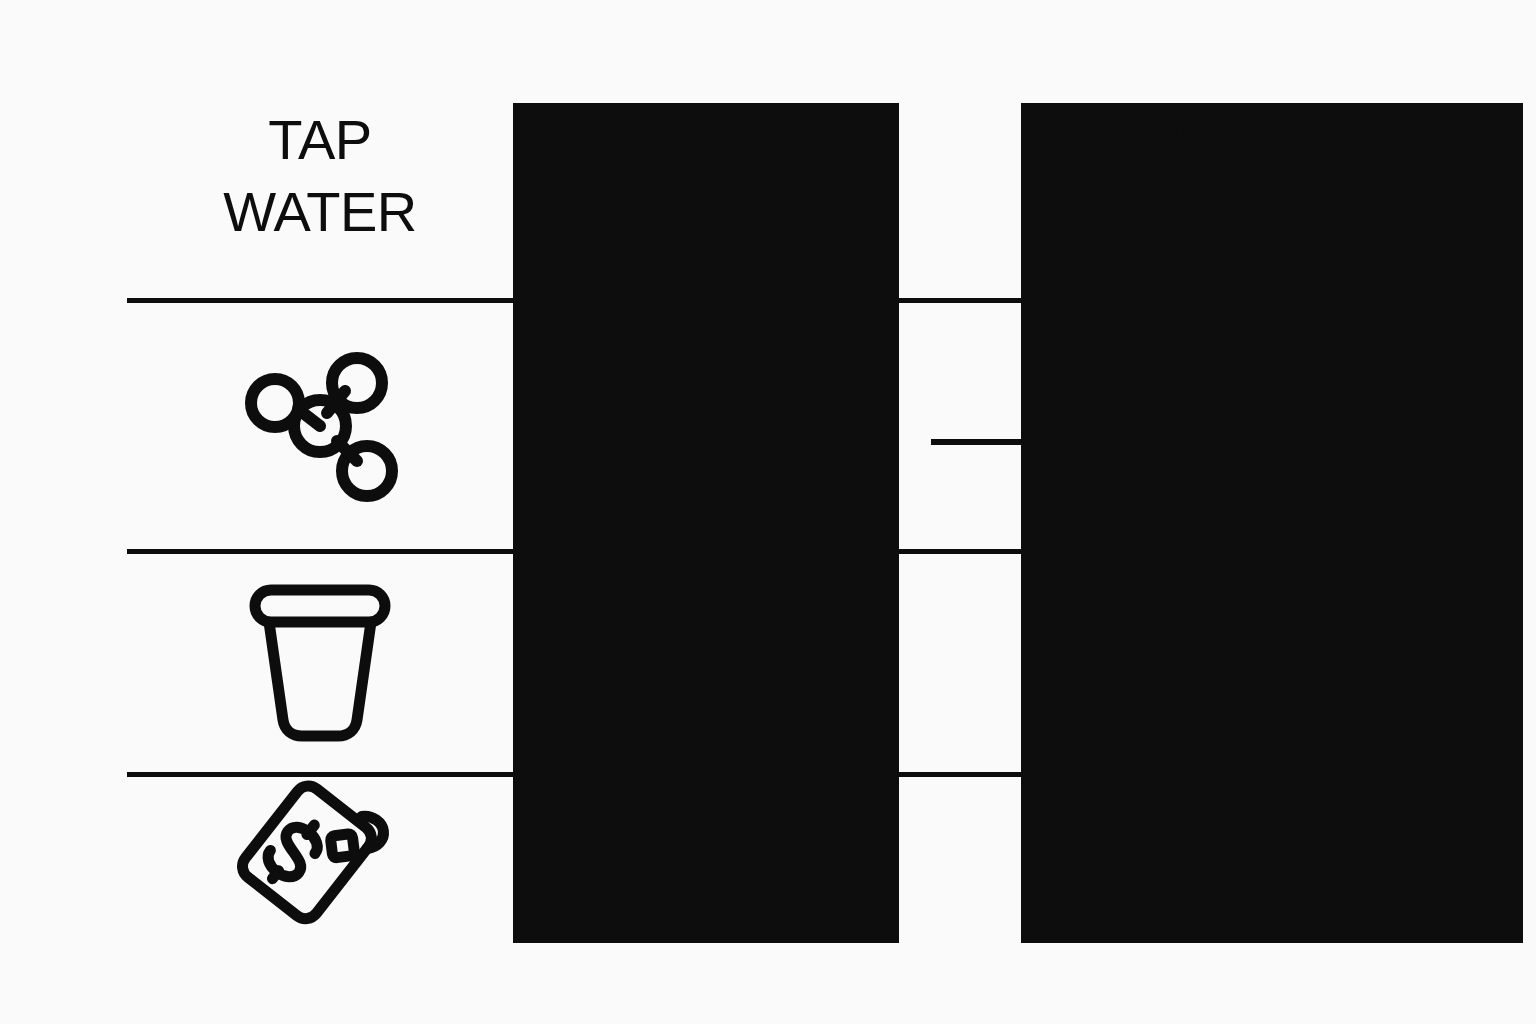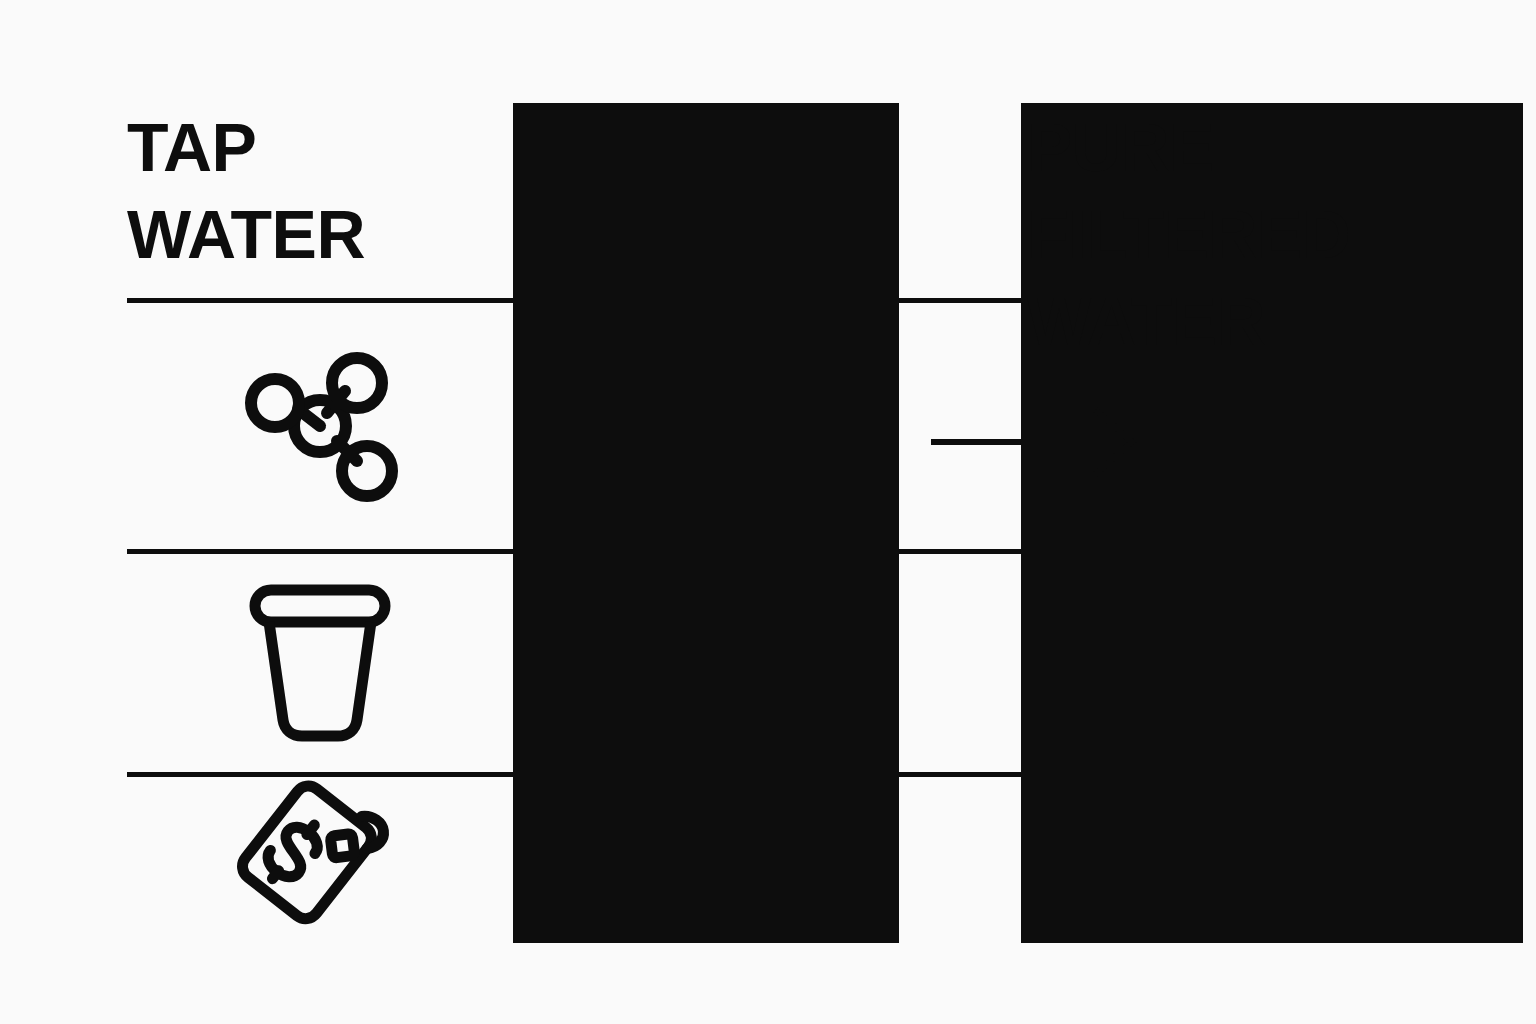--- a/index.html
+++ b/index.html
@@ -52,23 +52,23 @@
     z-index: 3;
   }
   .h-divider.r1 { top: 298px; }
   .h-divider.r2 { top: 549px; }
   .h-divider.r3 { top: 772px; }
 
   
   .header {
     position: absolute;
     top: 104px;
-    text-align: left;
-    font-weight: bold;
-    font-size: 68px;
+    text-align: center;
+    font-weight: normal;
+    font-size: 56px;
     line-height: 1.28;
     letter-spacing: -0.5px;
     color: #0d0d0d;
     z-index: 4;
   }
   .header.c1 { left: 127px; width: 386px; }
   .header.c2 { left: 519px; width: 502px; }
   .header.c3 { left: 1027px; width: 385px; }
   .header .line { display: block; white-space: nowrap; }
 

